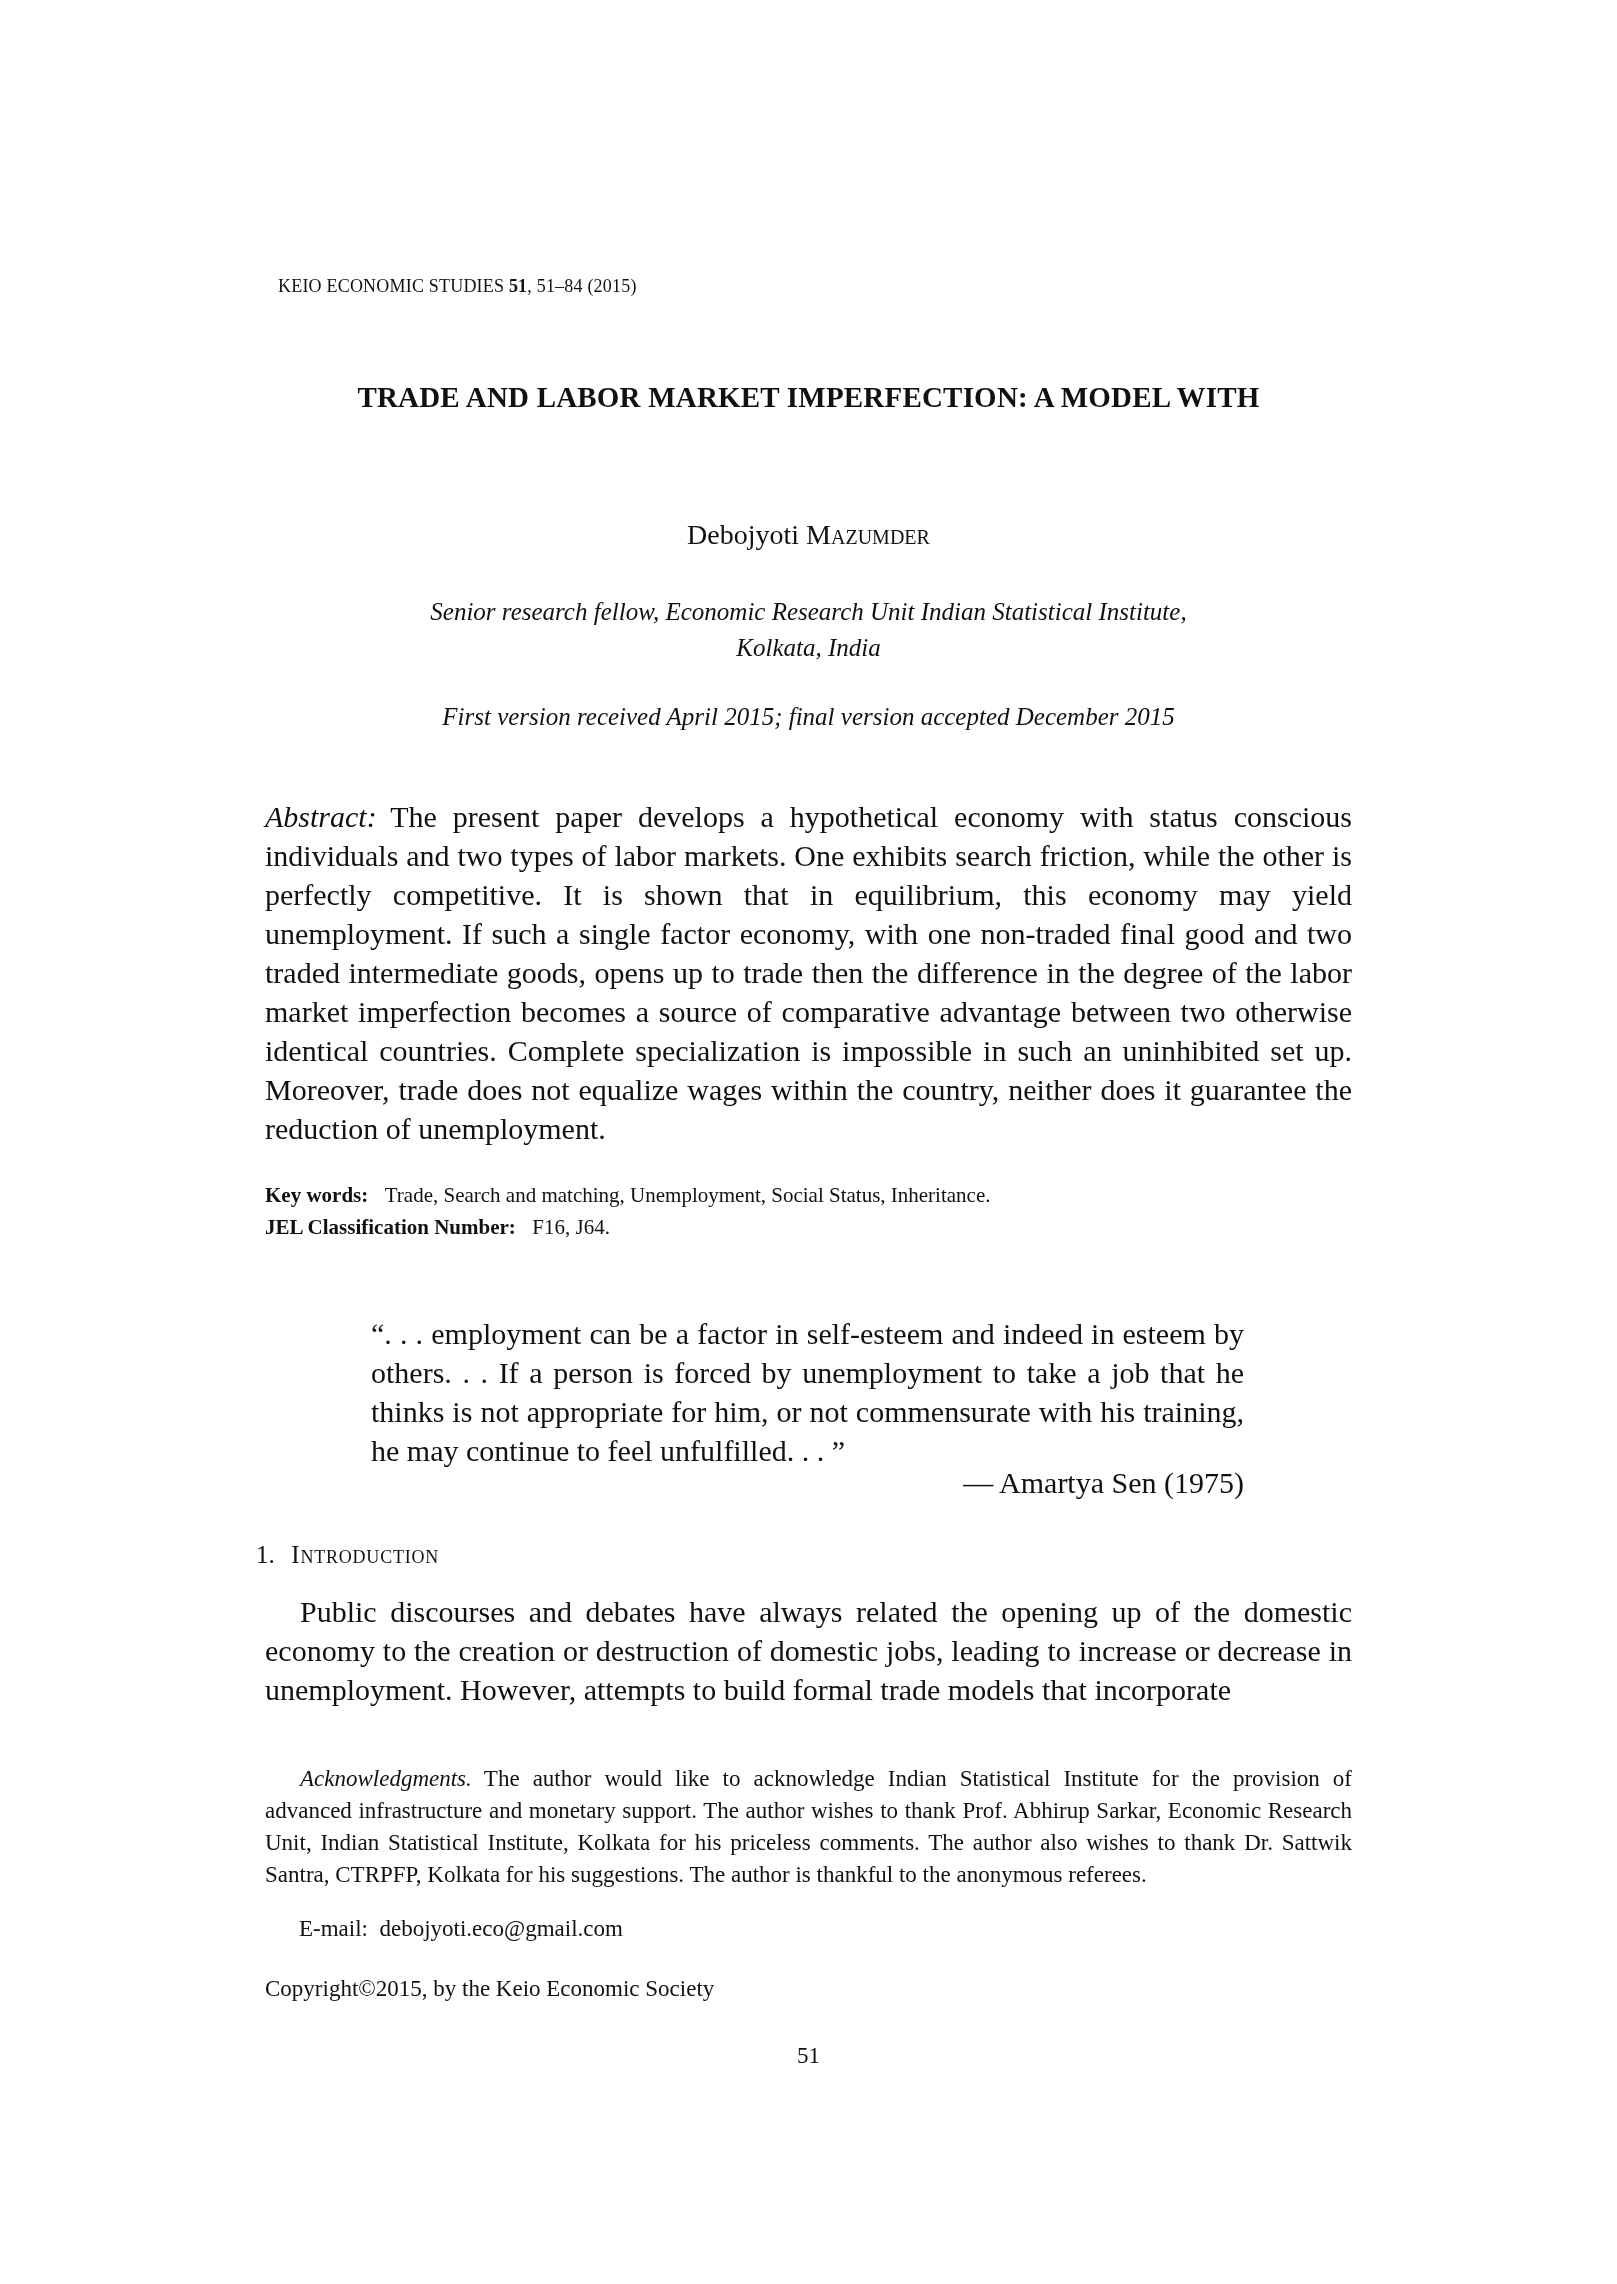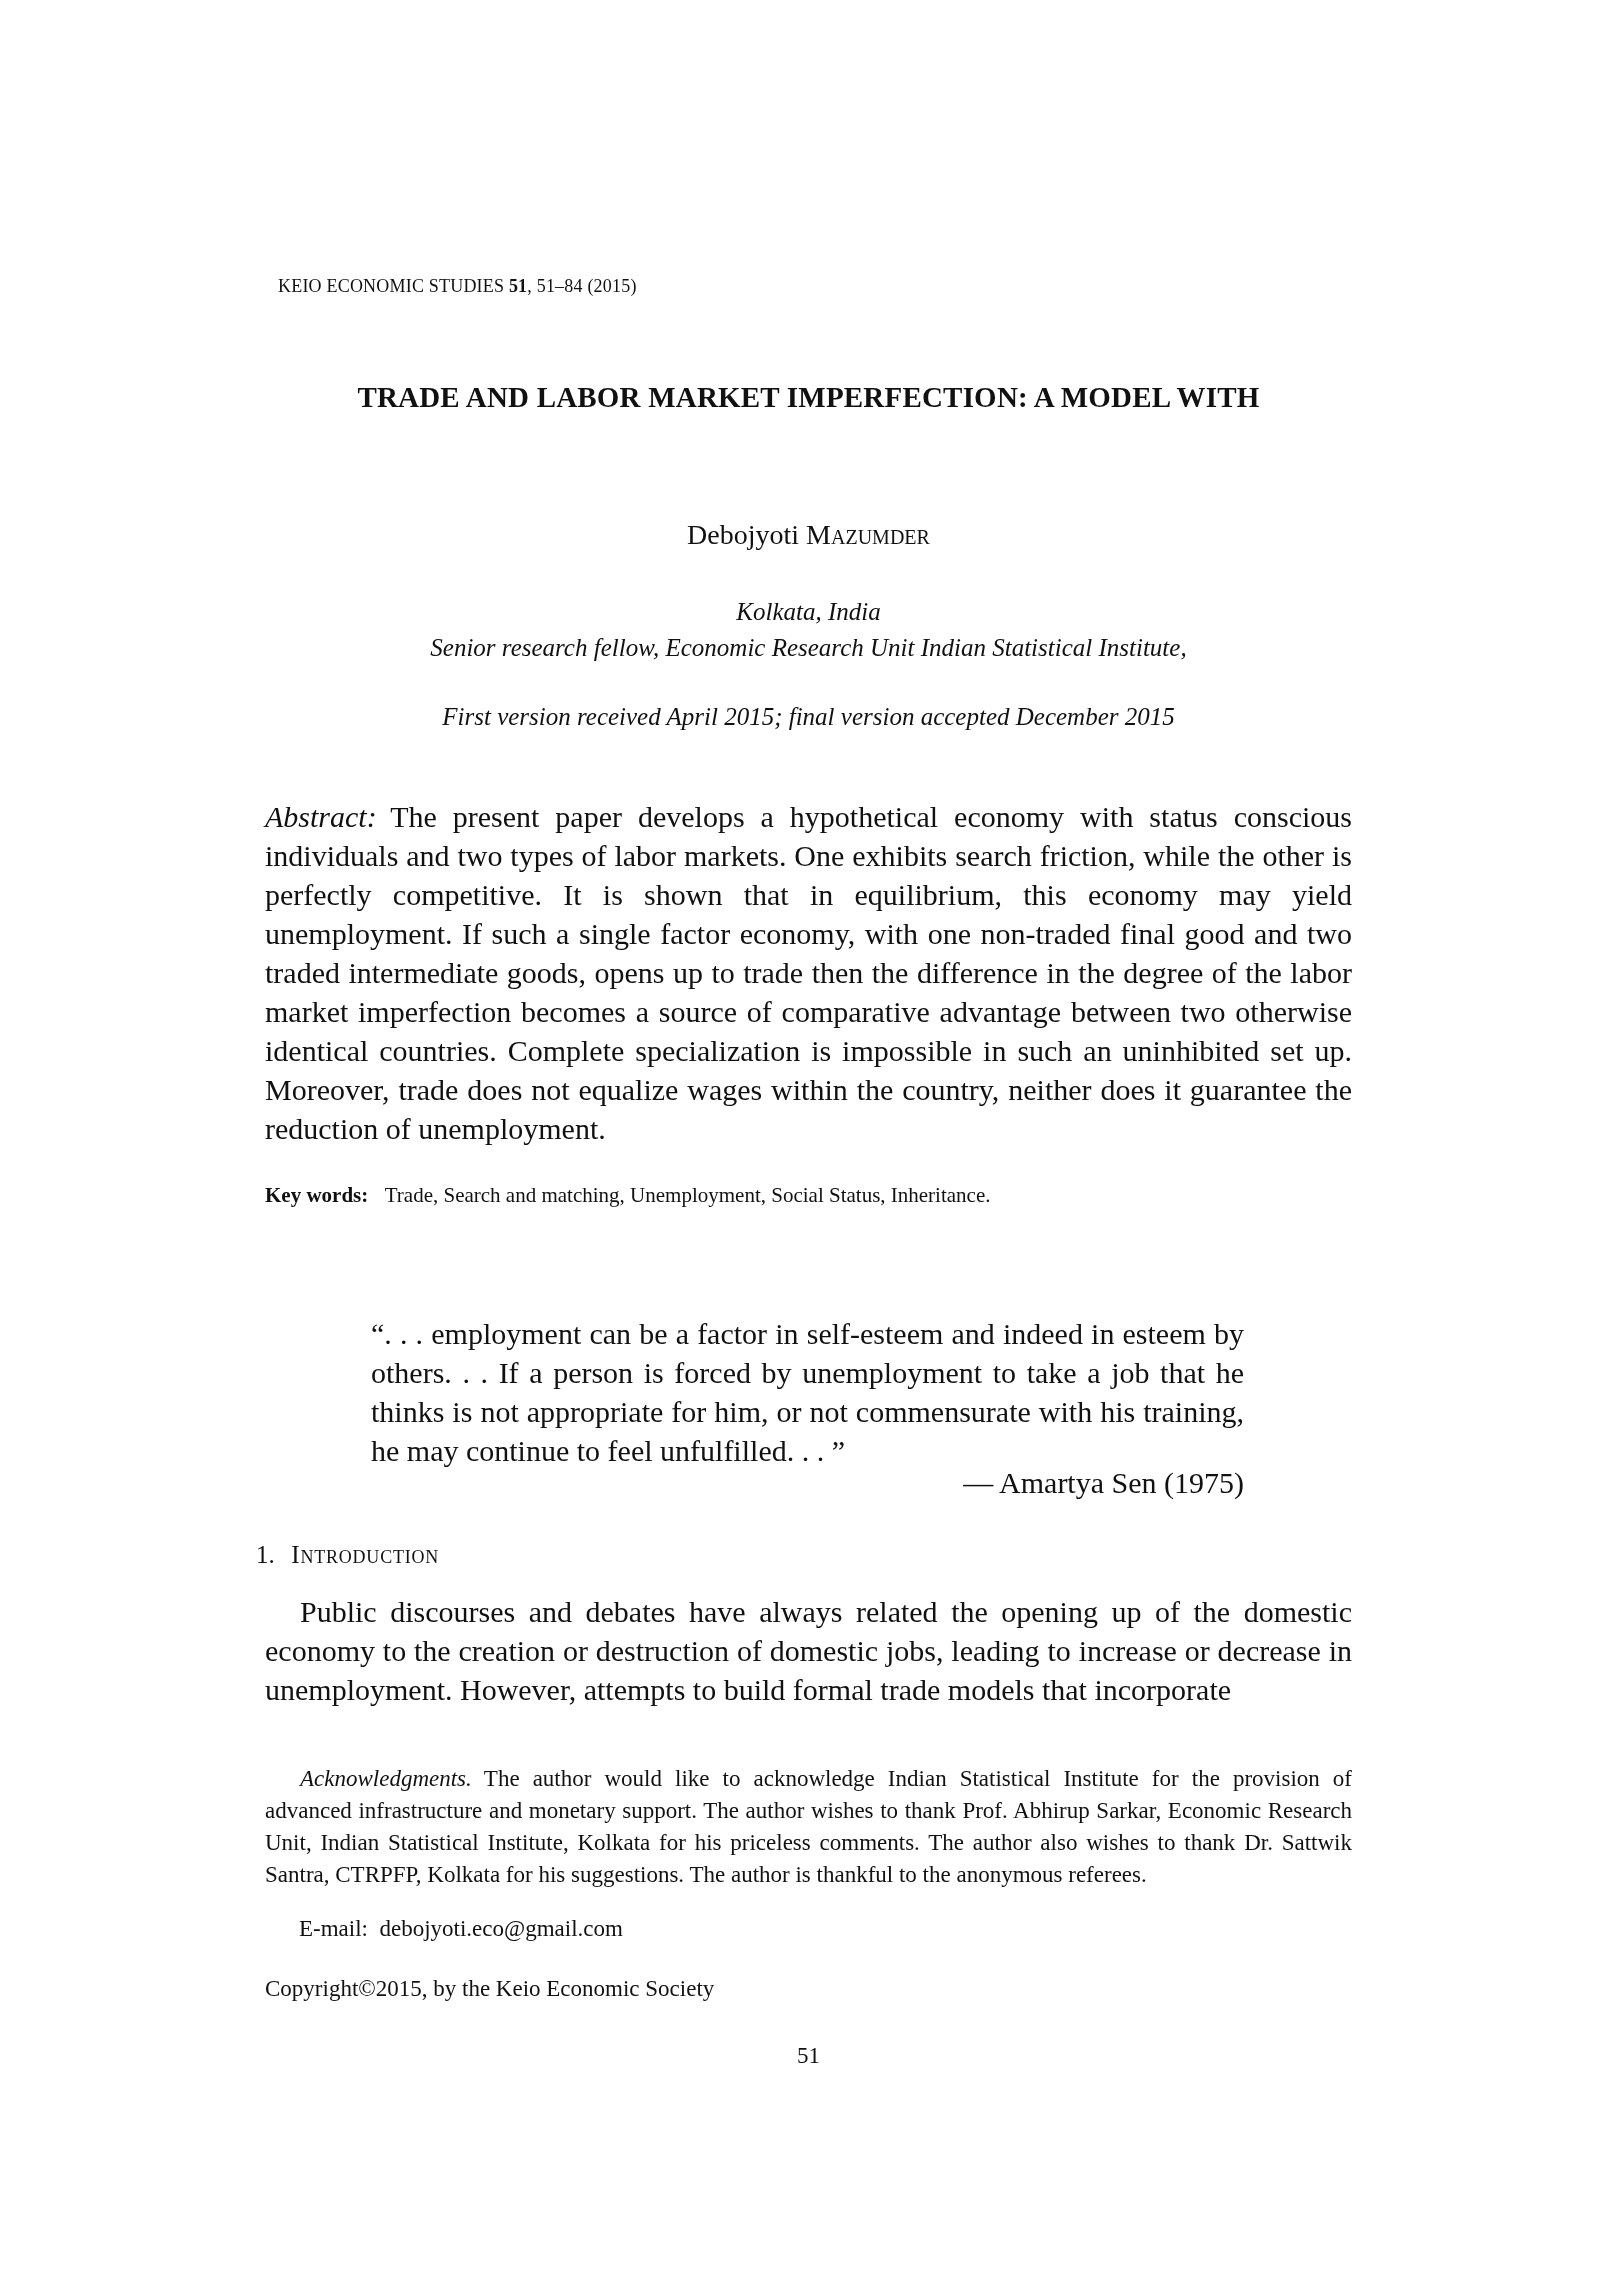--- a/index.html
+++ b/index.html
@@ -63,33 +63,36 @@
 <div class="blk title">
   <div>TRADE AND LABOR MARKET IMPERFECTION: A MODEL WITH</div>
 </div>
 
 <div class="blk author">
   <span>Debojyoti</span>
   <span class="sc">Mazumder</span>
 </div>
 
 <div class="blk affil">
+  <div>Senior research fellow, Economic Research Unit Indian Statistical Institute,</div>
   <div>Kolkata, India</div>
-  <div>Senior research fellow, Economic Research Unit Indian Statistical Institute,</div>
 </div>
 
 <div class="blk received">First version received April 2015; final version accepted December 2015</div>
 
 <div class="blk abstract">
   <span class="lbl">Abstract:</span><span>The present paper develops a hypothetical economy with status conscious individuals and two types of labor markets.  One exhibits search friction, while the other is perfectly competitive. It is shown that in equilibrium, this economy may yield unemployment.  If such a single factor economy, with one non-traded final good and two traded intermediate goods, opens up to trade then the difference in the degree of the labor market imperfection becomes a source of comparative advantage between two otherwise identical countries.  Complete specialization is impossible in such an uninhibited set up. Moreover, trade does not equalize wages within the country, neither does it guarantee the reduction of unemployment.</span>
 </div>
 
 <div class="blk keywords">
   <div>
     <span class="lbl">Key words:</span><span>Trade, Search and matching, Unemployment, Social Status, Inheritance.</span>
+  </div>
+  <div style="margin-top:1.5px;">
+    <span class="lbl">JEL Classification Number:</span><span>F16, J64.</span>
   </div>
 </div>
 
 <div class="blk quote">“. . . employment can be a factor in self-esteem and indeed in esteem by others. . . If a person is forced by unemployment to take a job that he thinks is not appropriate for him, or not commensurate with his training, he may continue to feel unfulfilled. . . ”</div>
 <div class="blk quote-attr">— Amartya Sen (1975)</div>
 
 <div class="blk section-heading">
   <span class="num">1.</span><span class="sc">Introduction</span>
 </div>
 

